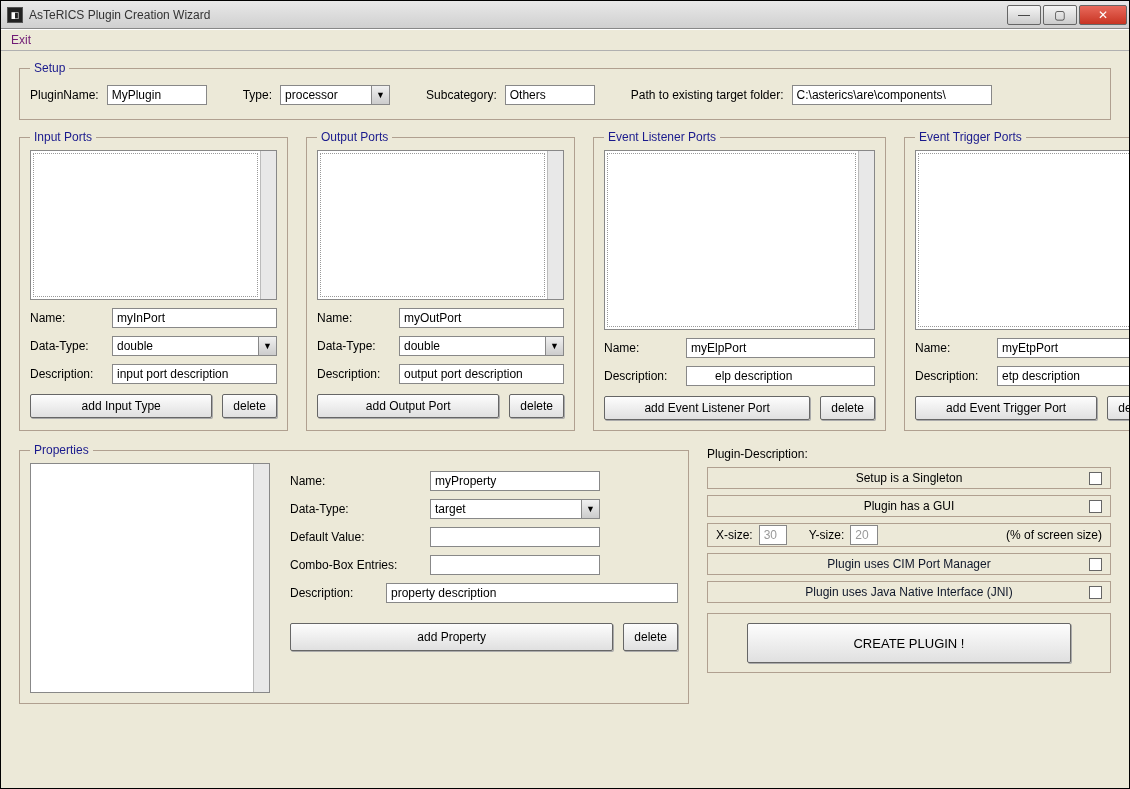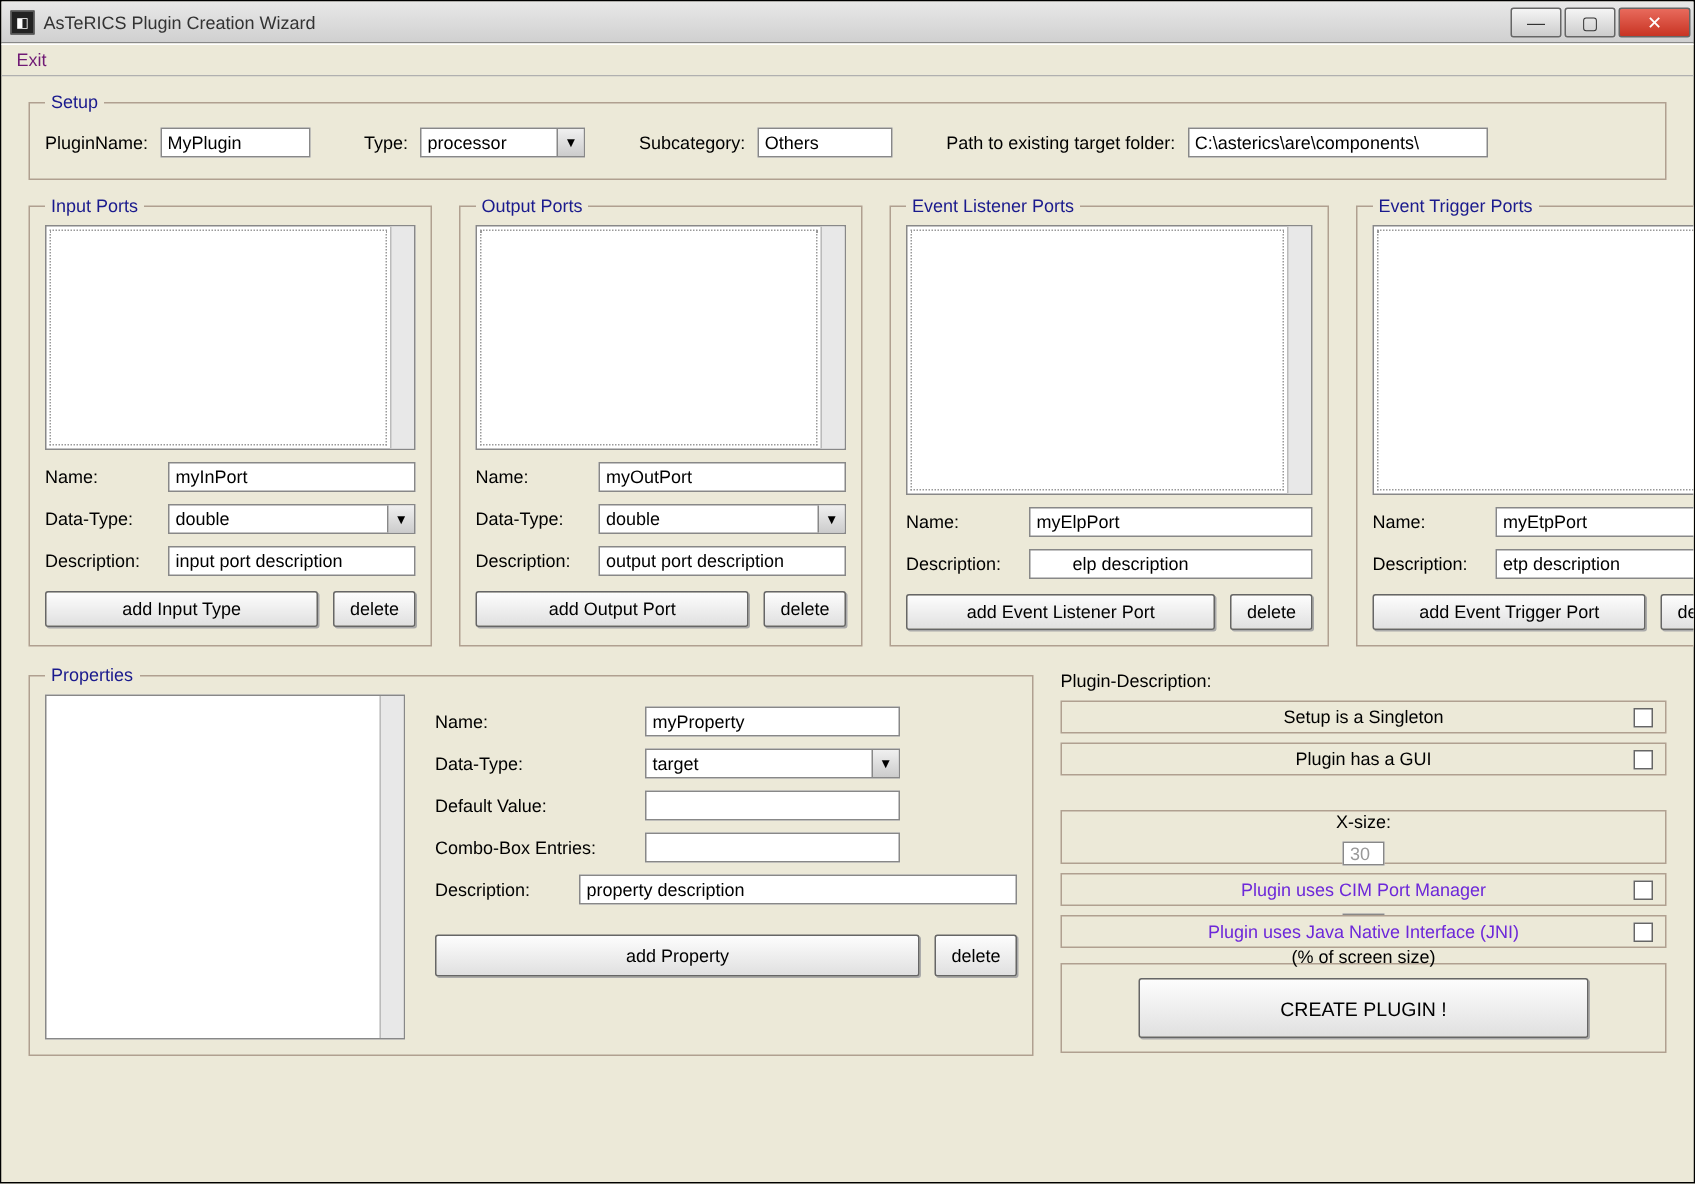--- a/index.html
+++ b/index.html
@@ -146,21 +146,21 @@
   .btn {
     height:24px;
     background:linear-gradient(to bottom,#fdfdfd,#e0e0e0);
     border:1px solid #666;
     font-size:12px;
     padding:0 10px;
     cursor:pointer;
     border-radius:2px;
     box-shadow: 1px 1px 0 #aaa;
   }
-  .btn.big { height:40px; width:300px; font-size:13px; }
+  .btn.big { height:40px; width:324px; font-size:13px; }
   .btn-row { display:flex; gap:10px; margin-top:10px; }
   .bottom-row {
     display:flex;
     gap:18px;
     margin-top:12px;
     align-items:flex-start;
   }
   .props-box { width:670px; }
   .props-inner { display:flex; gap:20px; }
   .side-panel { flex:1; padding-top:4px; }
@@ -177,31 +177,30 @@
     padding-right:30px;
     padding-left:30px;
   }
   .check-row .cbox {
     position:absolute;
     right:8px;
     width:13px;height:13px;
     border:1px solid #666;
     background:#fff;
   }
-  .check-row.disabled { color:#6d28d9; }
+  .check-row.disabled { color:#0f172a; }
   .xy-row {
     border:1px solid #b0a090;
-    height:36px;
+    height:24px;
     display:flex;
     align-items:center;
     gap:6px;
     padding:0 8px;
-    margin-top:23px;
-    font-size:12px;
-    flex-direction:column;
+    margin-top:6px;
+    font-size:12px;
   }
   .xy-row input.tf { width:28px; color:#999; }
   .create-cell {
     border:1px solid #b0a090;
     height:60px;
     display:flex;
     align-items:center;
     justify-content:center;
     margin-top:10px;
   }

